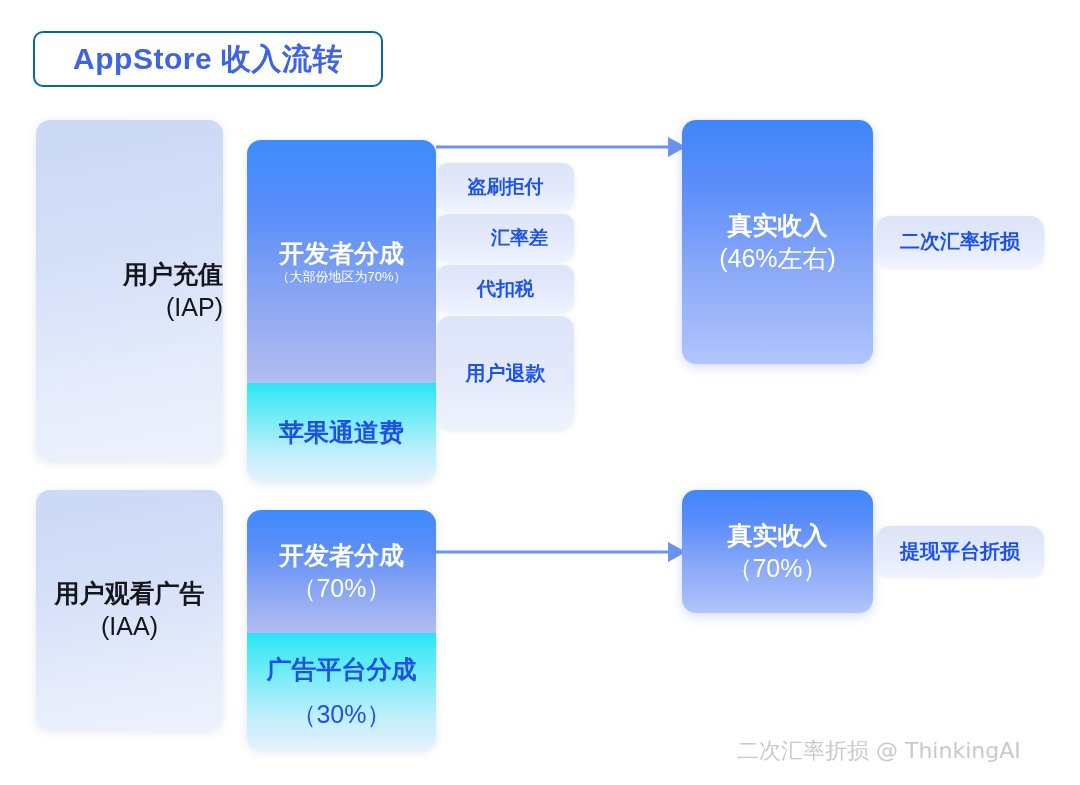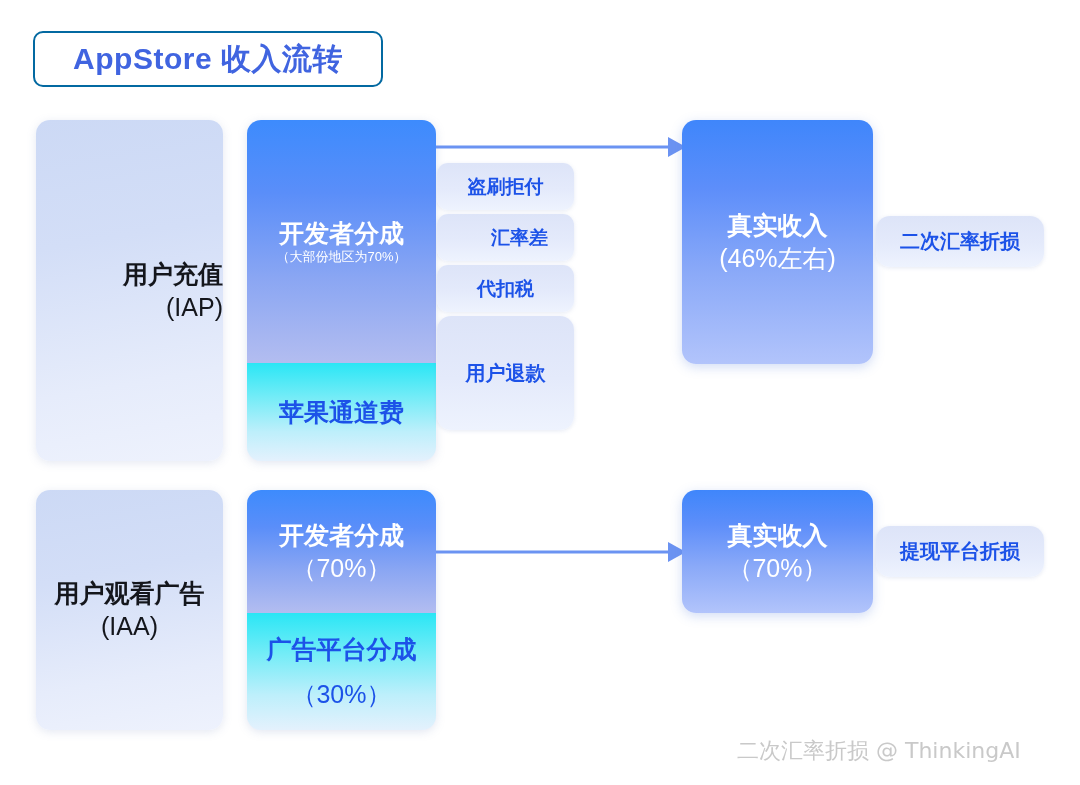--- a/index.html
+++ b/index.html
@@ -69,20 +69,21 @@
     color: #14161c;
     line-height: 1.32;
   }
 
   
   .card-split {
     background: #eef2fd;
     box-shadow: 0 2px 10px rgba(120,140,190,0.22);
     display: block;
     padding: 2px;
+    margin-top: 20px;
   }
   .split-top {
     position: absolute;
     left: 0;
     right: 0;
     top: 0;
     background: linear-gradient(180deg, #3d8bfd 0%, #5a8ef9 30%, #8aa6f3 65%, #b3bdf0 100%);
     display: flex;
     flex-direction: column;
     align-items: center;

